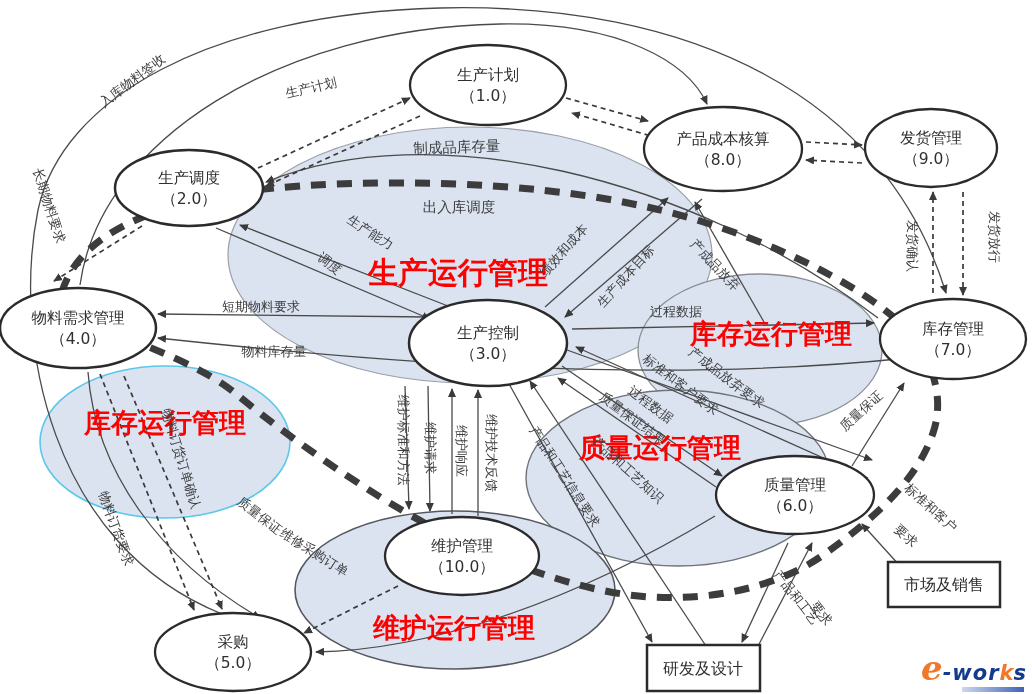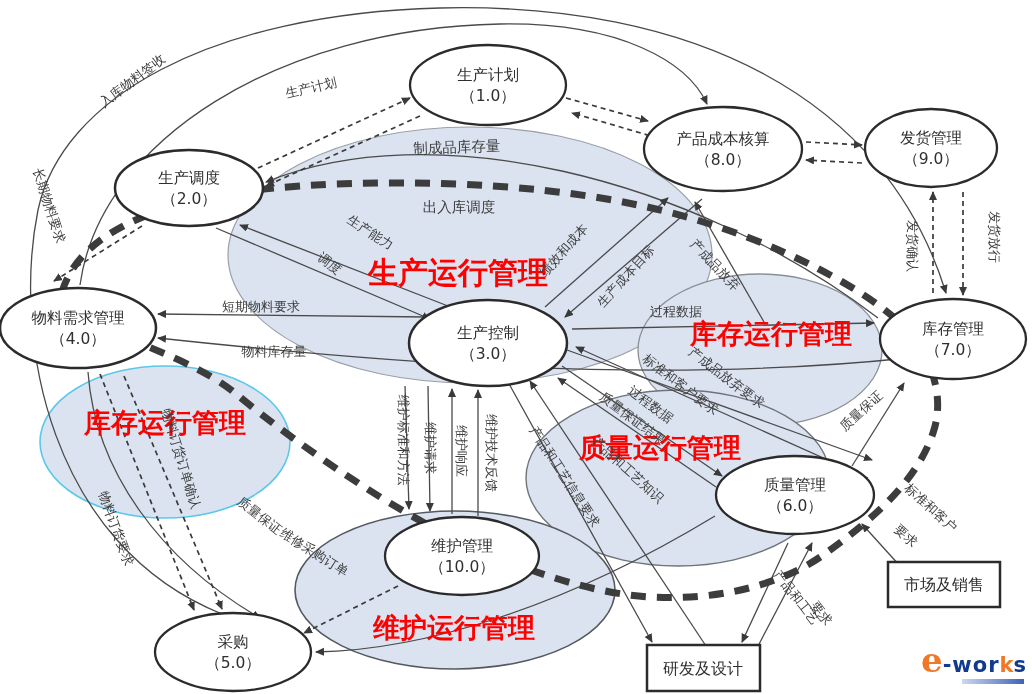--- a/index.html
+++ b/index.html
@@ -6,22 +6,22 @@
   #stage{position:relative;width:1032px;height:694px;background:#ffffff;overflow:hidden;
          font-family:"DejaVu Sans","Liberation Sans",sans-serif;}
   svg{position:absolute;left:0;top:0;}
   svg text{font-family:"DejaVu Sans","Liberation Sans",sans-serif;fill:#3a3a3a;}
   .node-label{font-size:15.5px;fill:#2f2f2f;text-anchor:middle;}
   .flow-label{font-size:13px;fill:#3d3d3d;text-anchor:middle;}
   .flow-label-big{font-size:14.5px;fill:#3d3d3d;text-anchor:middle;}
   .zone-label{font-size:27px;font-weight:bold;fill:#ff0000;text-anchor:middle;}
   .zone-label-big{font-size:30px;font-weight:bold;fill:#ff0000;text-anchor:middle;}
   .ext-label{font-size:16px;fill:#2f2f2f;text-anchor:middle;}
-  #logo{position:absolute;right:6px;bottom:8px;width:108px;height:46px;text-align:right;
-        font-weight:bold;line-height:40px;white-space:nowrap;}
+  #logo{position:absolute;right:6px;bottom:0;width:108px;height:46px;text-align:right;
+        font-style:italic;font-weight:bold;line-height:40px;white-space:nowrap;}
   #logo .p1{color:#f07828;font-size:34px;font-family:"DejaVu Serif","Liberation Serif",serif;}
   #logo .p2{color:#123a8f;font-size:21px;letter-spacing:1px;}
   #logo .p3{color:#f07828;font-size:21px;}
   #logo .p4{color:#123a8f;font-size:21px;}
   #logo .bar{position:absolute;right:2px;bottom:2px;width:62px;height:5px;
              background:linear-gradient(to right,#cdd8ee,#3f63b5);}
 </style>
 </head>
 <body>
 

